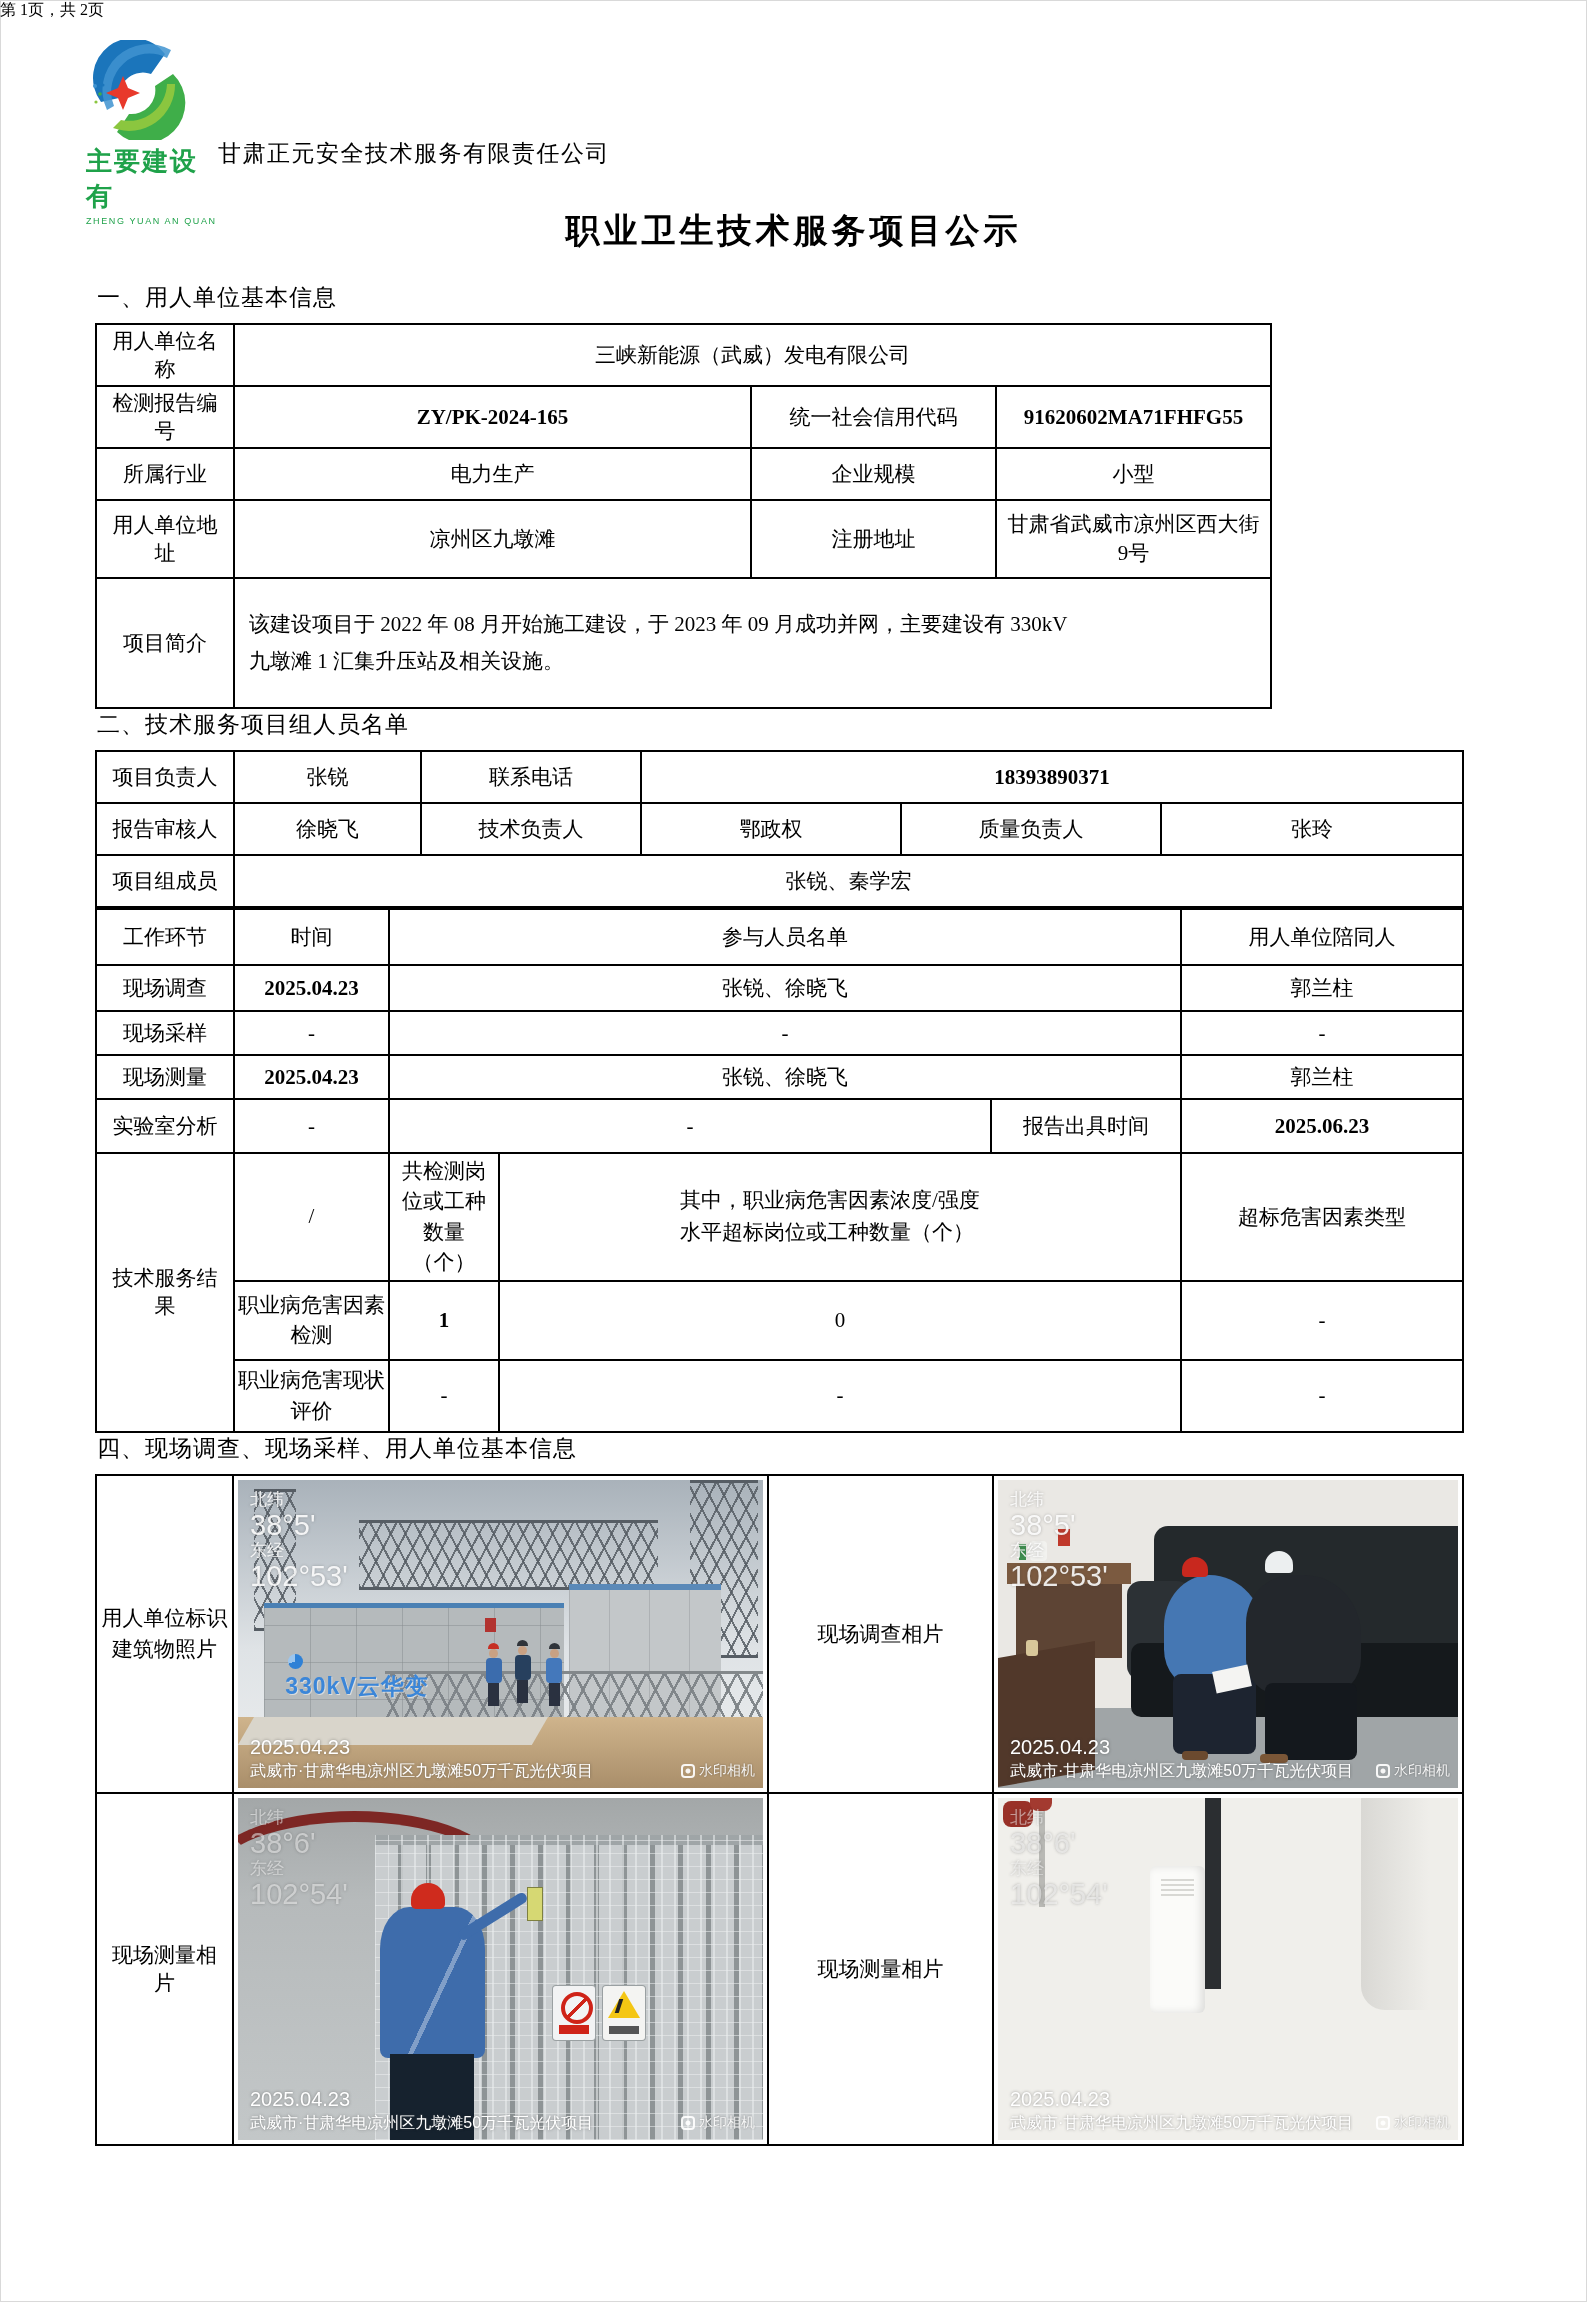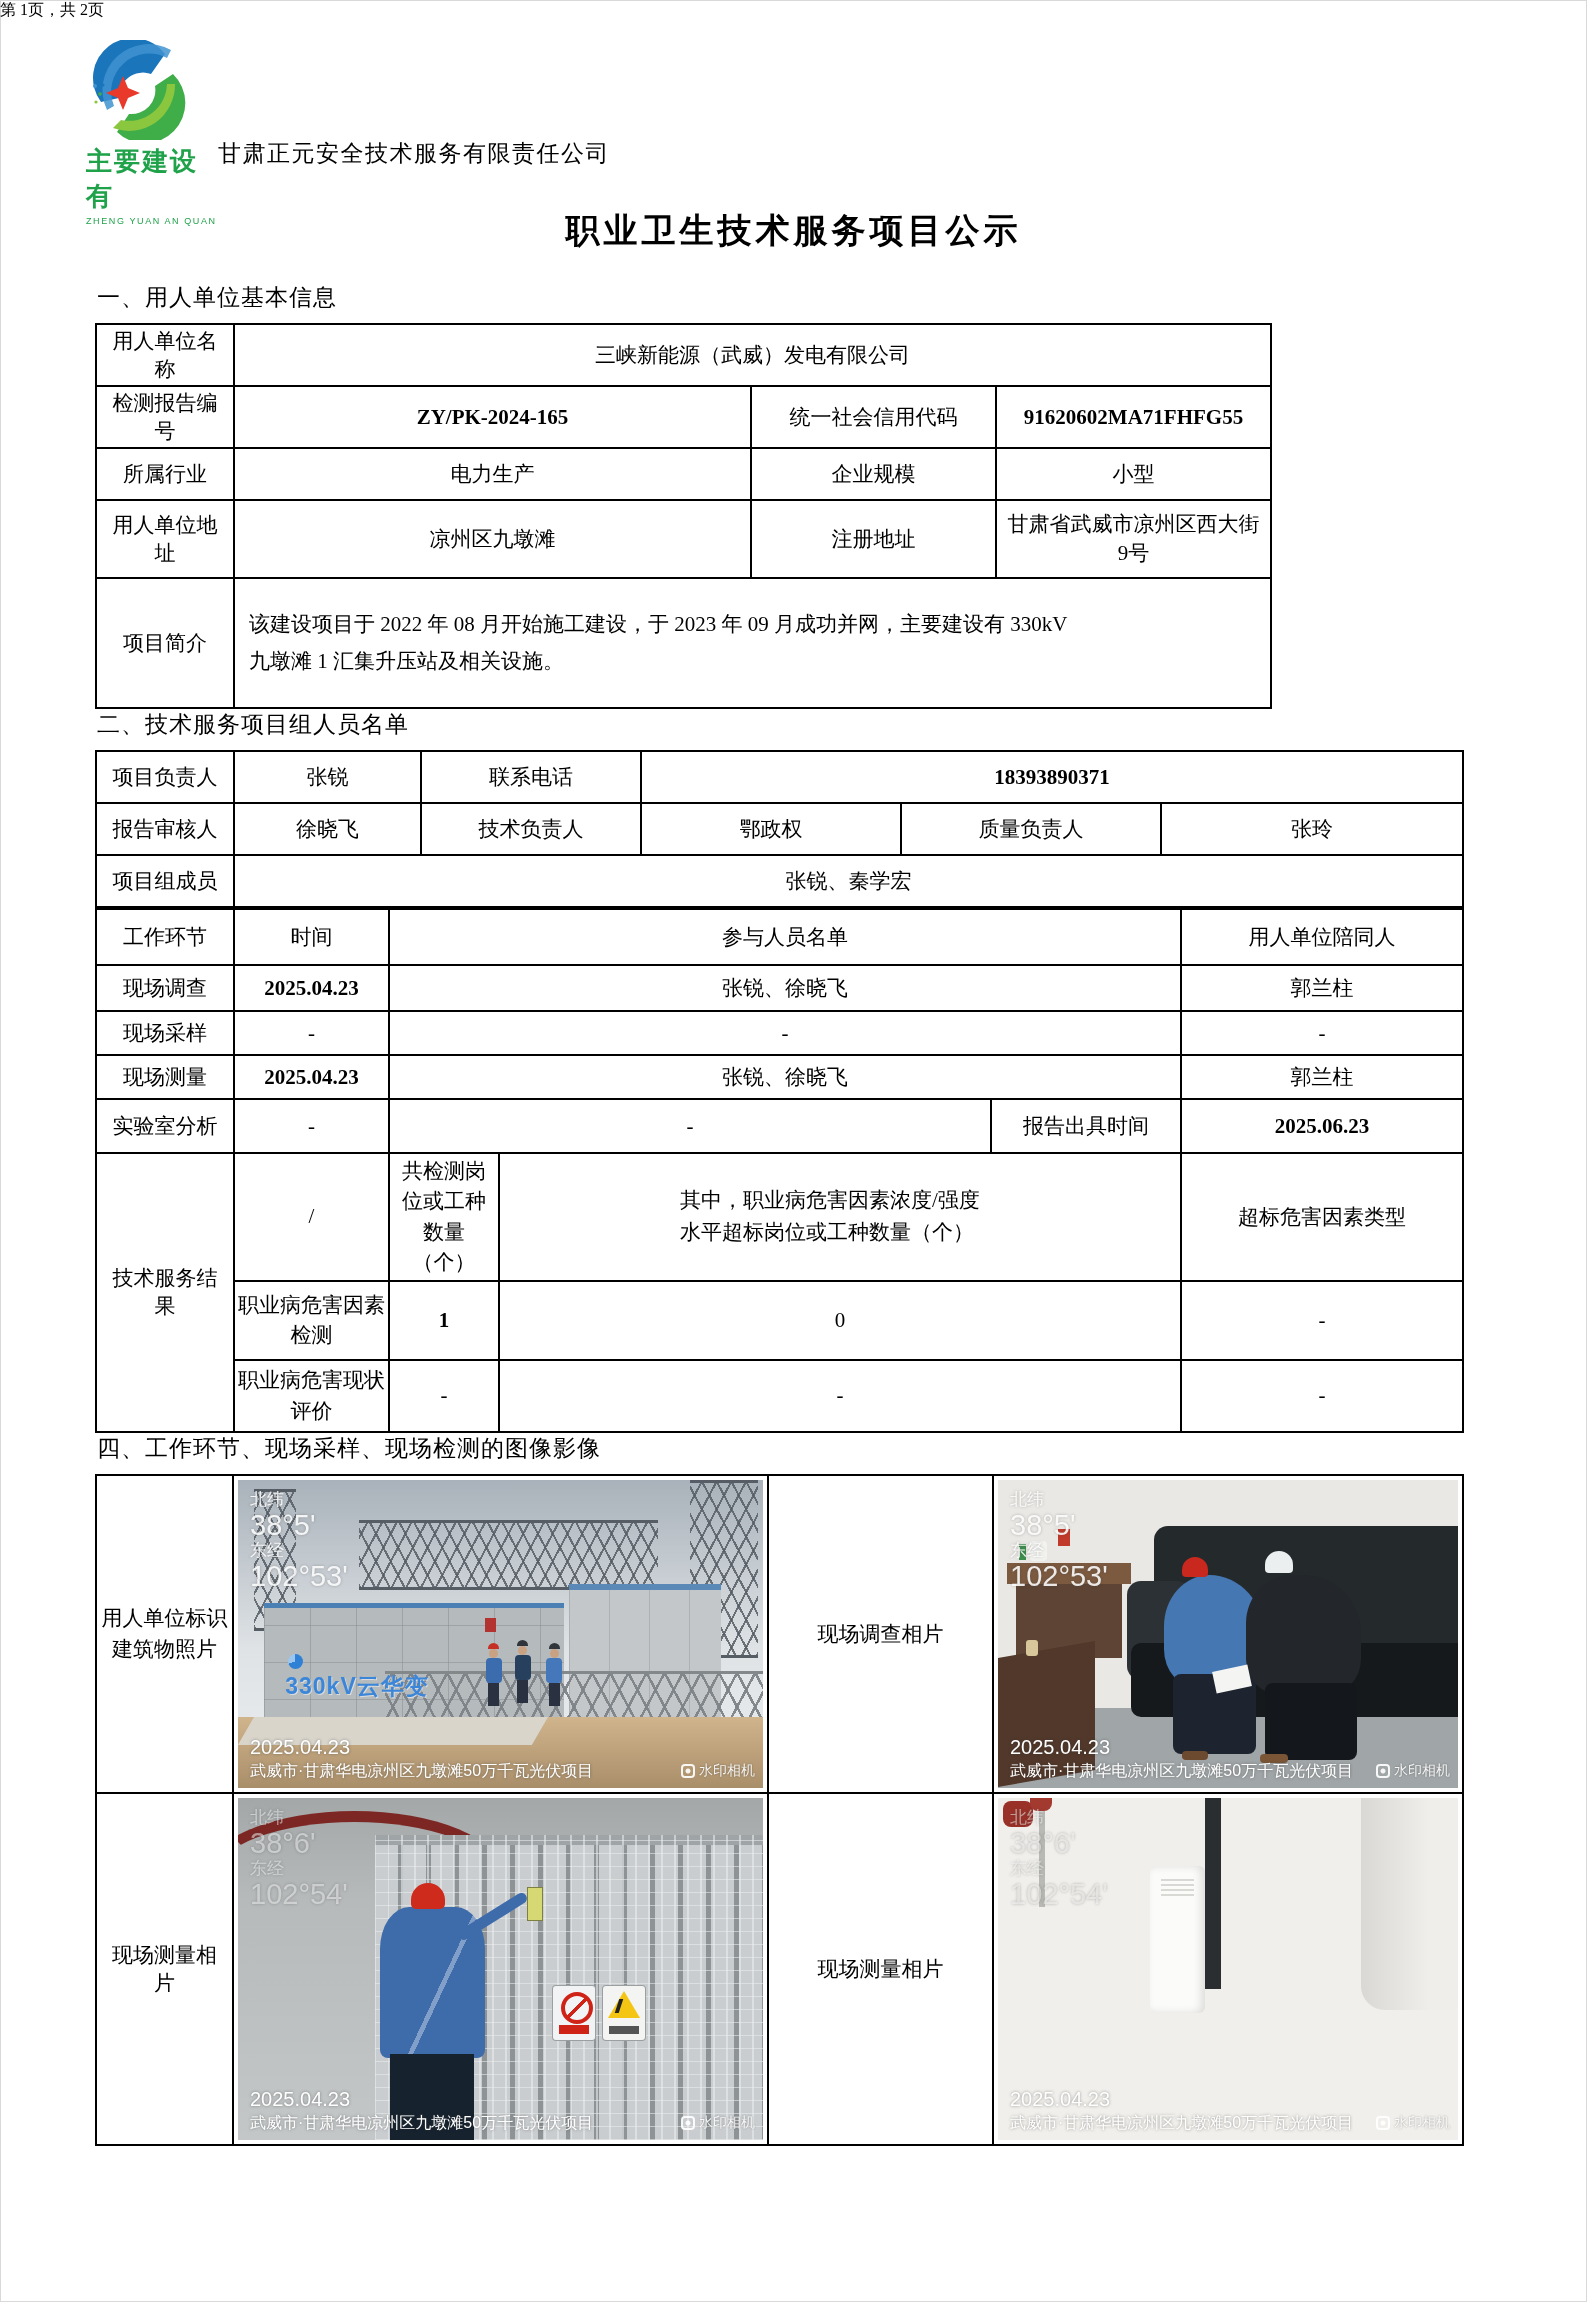--- a/index.html
+++ b/index.html
@@ -328,21 +328,21 @@
       </tr>
       <tr class="h66">
         <td class="tight">职业病危害现状评价</td>
         <td>-</td>
         <td colspan="2">-</td>
         <td>-</td>
       </tr>
     </tbody>
       </table>
 
-    <h2 class="sec mt3">四、工作环节、现场采样、现场检测的图像影像</h2>
+    <h2 class="sec mt3">四、现场调查、现场采样、用人单位基本信息</h2>
     <table class="t4" style="width:1367px;">
       <colgroup>
           <col style="width:137px">
           <col style="width:535px">
           <col style="width:225px">
           <col style="width:470px">
         </colgroup>
       <tbody>
           <tr class="h308">
         <td class="tight">用人单位标识建筑物照片</td>

